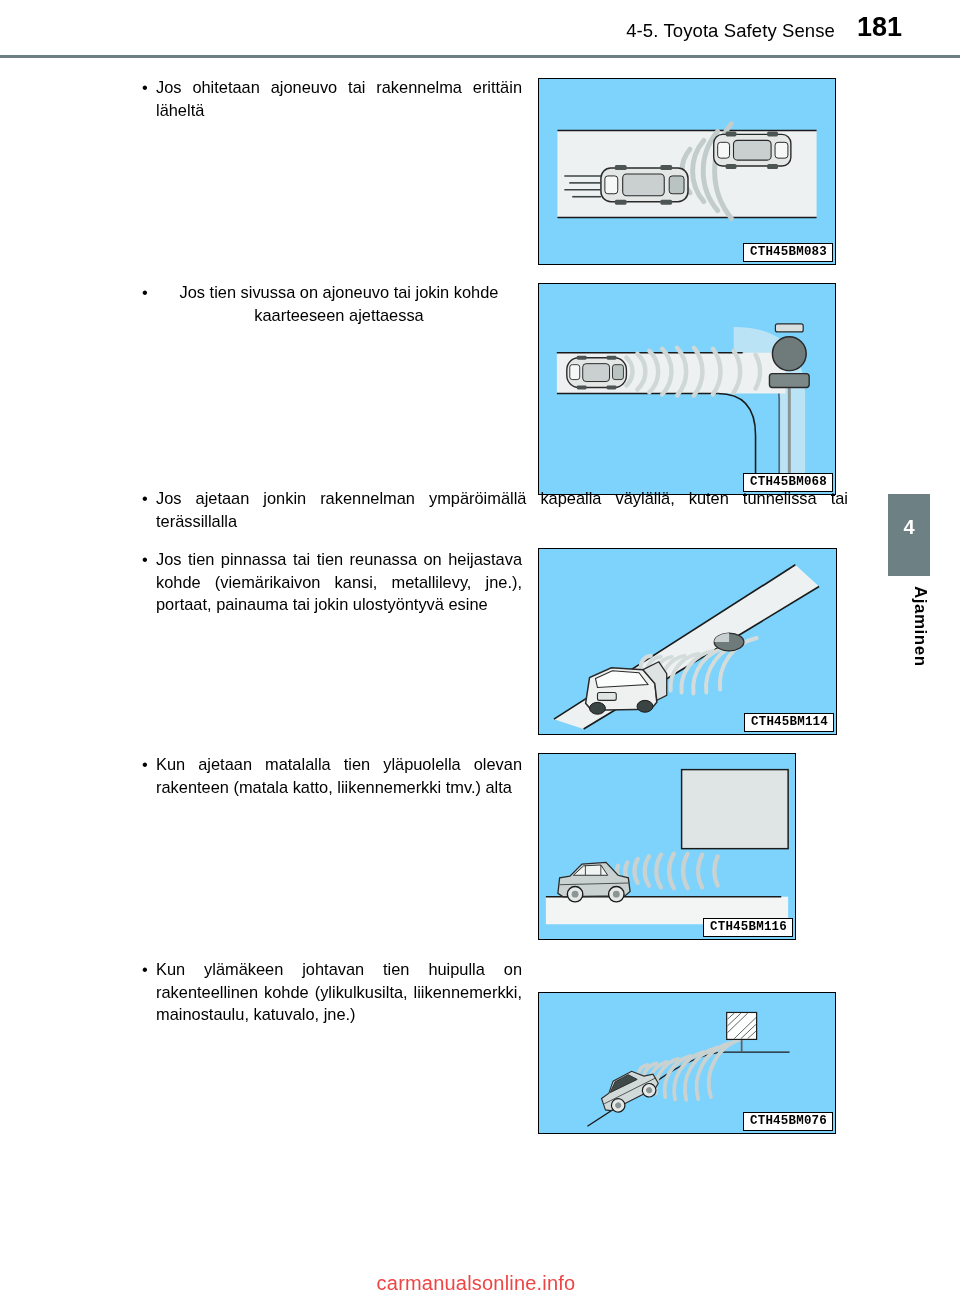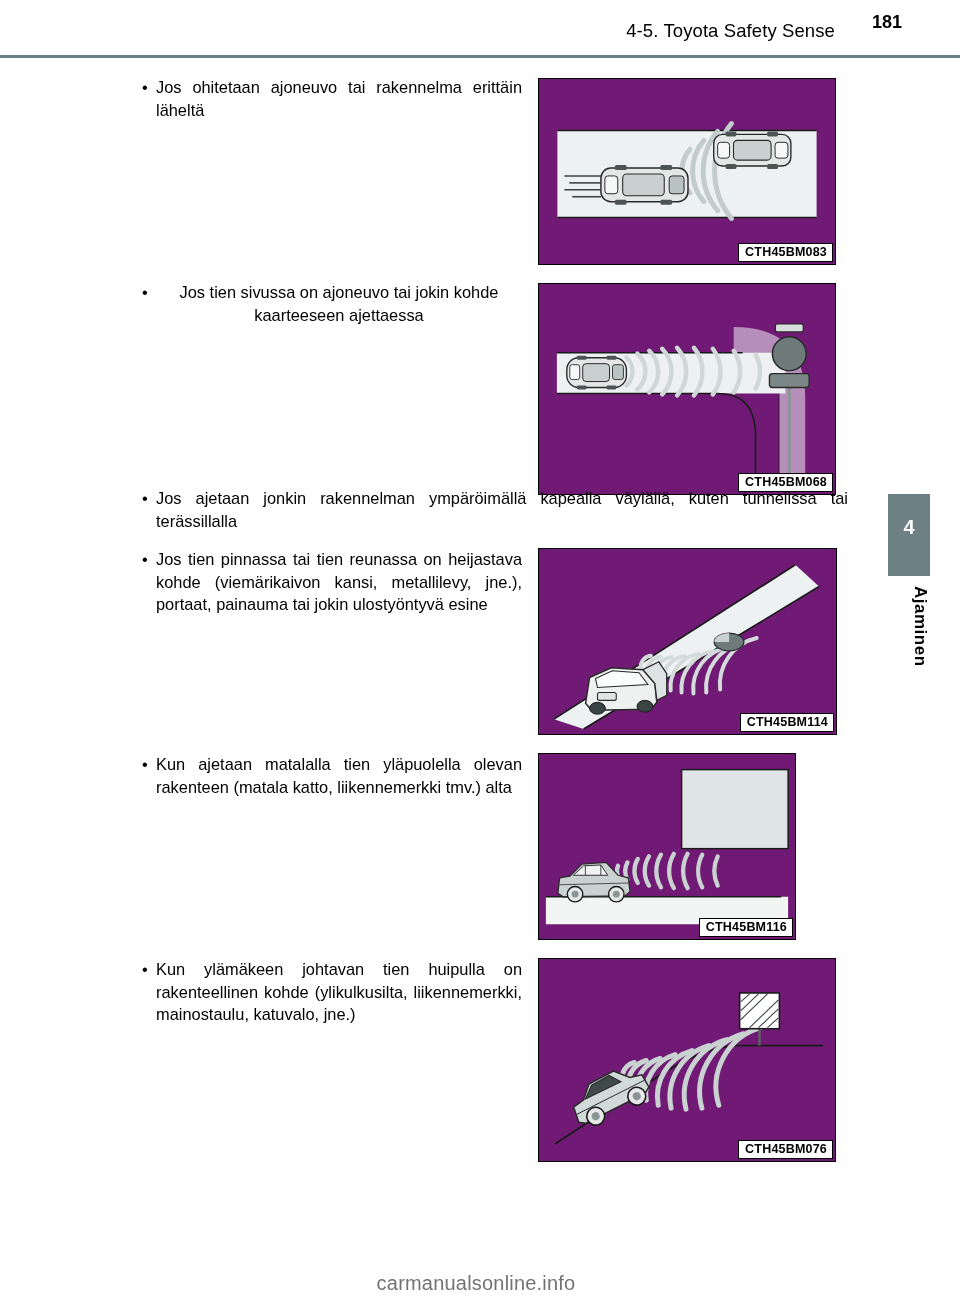--- a/index.html
+++ b/index.html
@@ -28,21 +28,21 @@
     right: 125px;
     top: 20px;
     font-size: 18.5px;
     letter-spacing: 0.1px;
     white-space: nowrap;
   }
   #page-number {
     position: absolute;
     right: 58px;
     top: 12px;
-    font-size: 18px;
+    font-size: 27px;
     font-weight: bold;
     letter-spacing: 0px;
   }
   #header-rule {
     position: absolute;
     top: 55px;
     left: 0;
     width: 960px;
     height: 3px;
     background: #6d8083;
@@ -103,23 +103,24 @@
     text-justify: inter-word;
     -webkit-hyphens: none;
     hyphens: none;
   }
   .bullet-text.nojust { text-align: center; }
 
   
   .figure {
     position: absolute;
     border: 1.6px solid #000000;
-    background: #701a75;
+    background: #7dd3fc;
     box-sizing: border-box;
     overflow: hidden;
+    font-family: Liberation Mono, monospace;
   }
   .fig-code {
     position: absolute;
     right: 2px;
     bottom: 2px;
     border: 1.4px solid #000000;
     background: #ffffff;
     font-size: 12.5px;
     font-weight: bold;
     padding: 1px 5px 2px 6px;
@@ -137,21 +138,21 @@
 
   
   #footer-watermark {
     position: absolute;
     left: 0;
     top: 1272px;
     width: 960px;
     text-align: center;
     padding-right: 8px;
     box-sizing: border-box;
-    color: #737373;
+    color: #ef4444;
     font-size: 20px;
     letter-spacing: 0.2px;
   }
 </style>
 </head>
 <body>
 
 <div id="page-header">
   <div id="header-title">4-5. Toyota Safety Sense</div>
   <div id="page-number">181</div>
@@ -360,21 +361,21 @@
   <div class="fig-code">CTH45BM116</div>
 </div>
 
 <div class="text-col" style="left:142px; top:958px; width:380px;">
   <div class="bullet-row">
     <span class="bullet-dot">•</span>
     <span class="bullet-text">Kun ylämäkeen johtavan tien huipulla on rakenteellinen kohde (ylikulkusilta, liikennemerkki, mainostaulu, katuvalo, jne.)</span>
   </div>
 </div>
 
-<div class="figure" style="left:538px; top:958px; width:298px; height:204px;">
+<div class="figure" style="left:538px; top:992px; width:298px; height:142px;">
   <svg class="fig-svg" viewBox="0 0 298 187">
 
     <path d="M16 178 L108 118 Q162 80 200 79 L286 79" fill="none" stroke="#1a1a1a" stroke-width="1.8"></path>
 
     <g fill="none" stroke="#c9d2d1" stroke-width="5" stroke-linecap="round">
       <path d="M84 108 A 16 16 0 0 1 96 96"></path>
       <path d="M90 118 A 24 24 0 0 1 108 94"></path>
       <path d="M98 127 A 33 33 0 0 1 122 92"></path>
       <path d="M108 134 A 41 41 0 0 1 137 88"></path>
       <path d="M120 139 A 48 48 0 0 1 154 84"></path>

